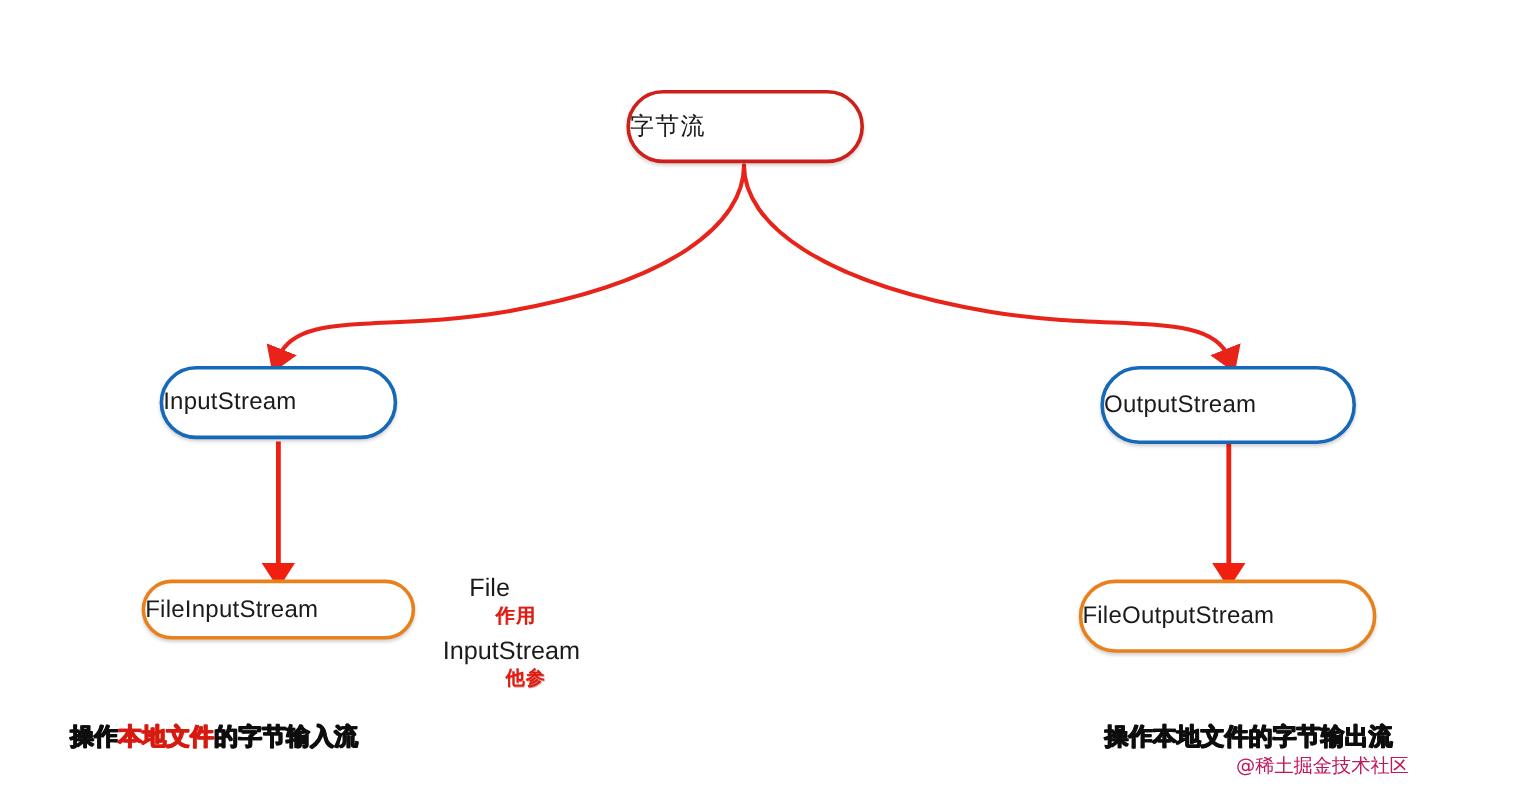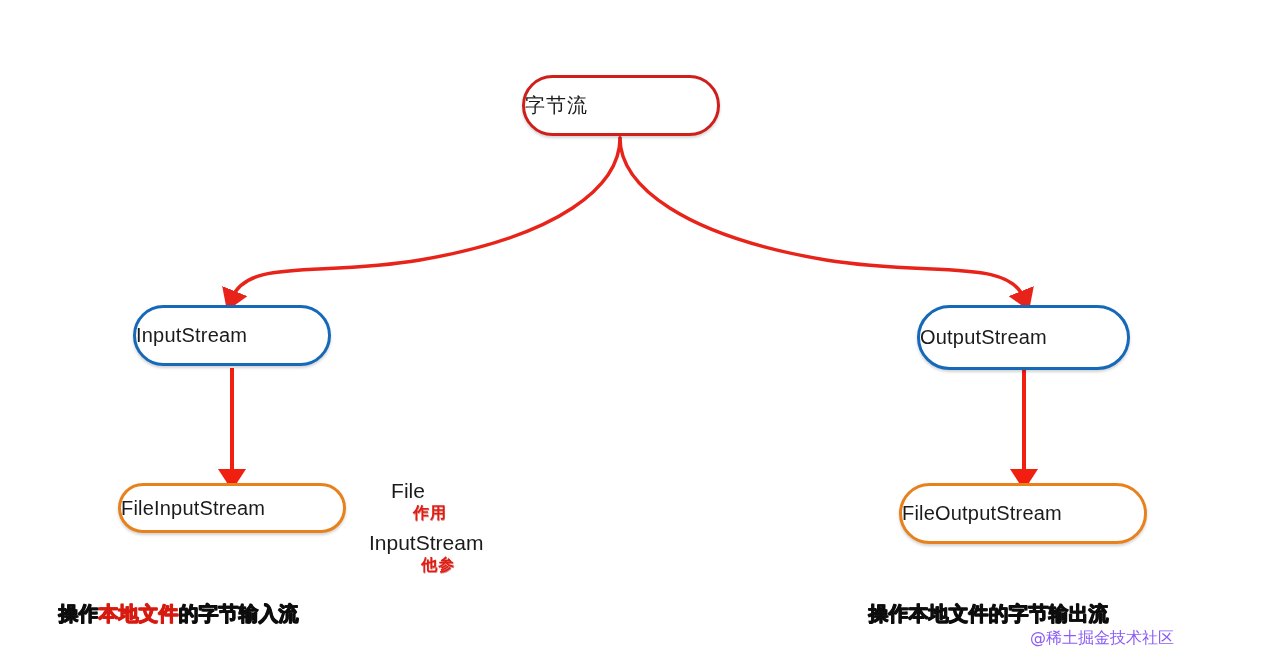--- a/index.html
+++ b/index.html
@@ -122,29 +122,29 @@
     letter-spacing: 0px;
     white-space: nowrap;
     color: #0d0d0d;
     text-shadow: 1px 0 0 #0d0d0d, 0 1px 0 #0d0d0d, 1px 1px 0 #0d0d0d;
   }
   .caption .hl {
     color: #d71a10;
     text-shadow: 1px 0 0 #d71a10, 0 1px 0 #d71a10, 1px 1px 0 #d71a10;
   }
   .caption-left { left: 58px; top: 600px; }
-  .caption-right { left: 868px; top: 600px; }
+  .caption-right { left: 920px; top: 600px; }
 
   .watermark {
     position: absolute;
     left: 1030px;
     top: 628px;
     z-index: 5;
     font-size: 16px;
-    color: #8b5cf6;
+    color: #be185d;
     white-space: nowrap;
     font-family: "DejaVu Sans", sans-serif;
   }
 </style>
 </head>
 <body>
 
 <div id="canvas">
 
   <svg id="edges" viewBox="0 0 1267 655" width="1267" height="655" xmlns="http://www.w3.org/2000/svg">

